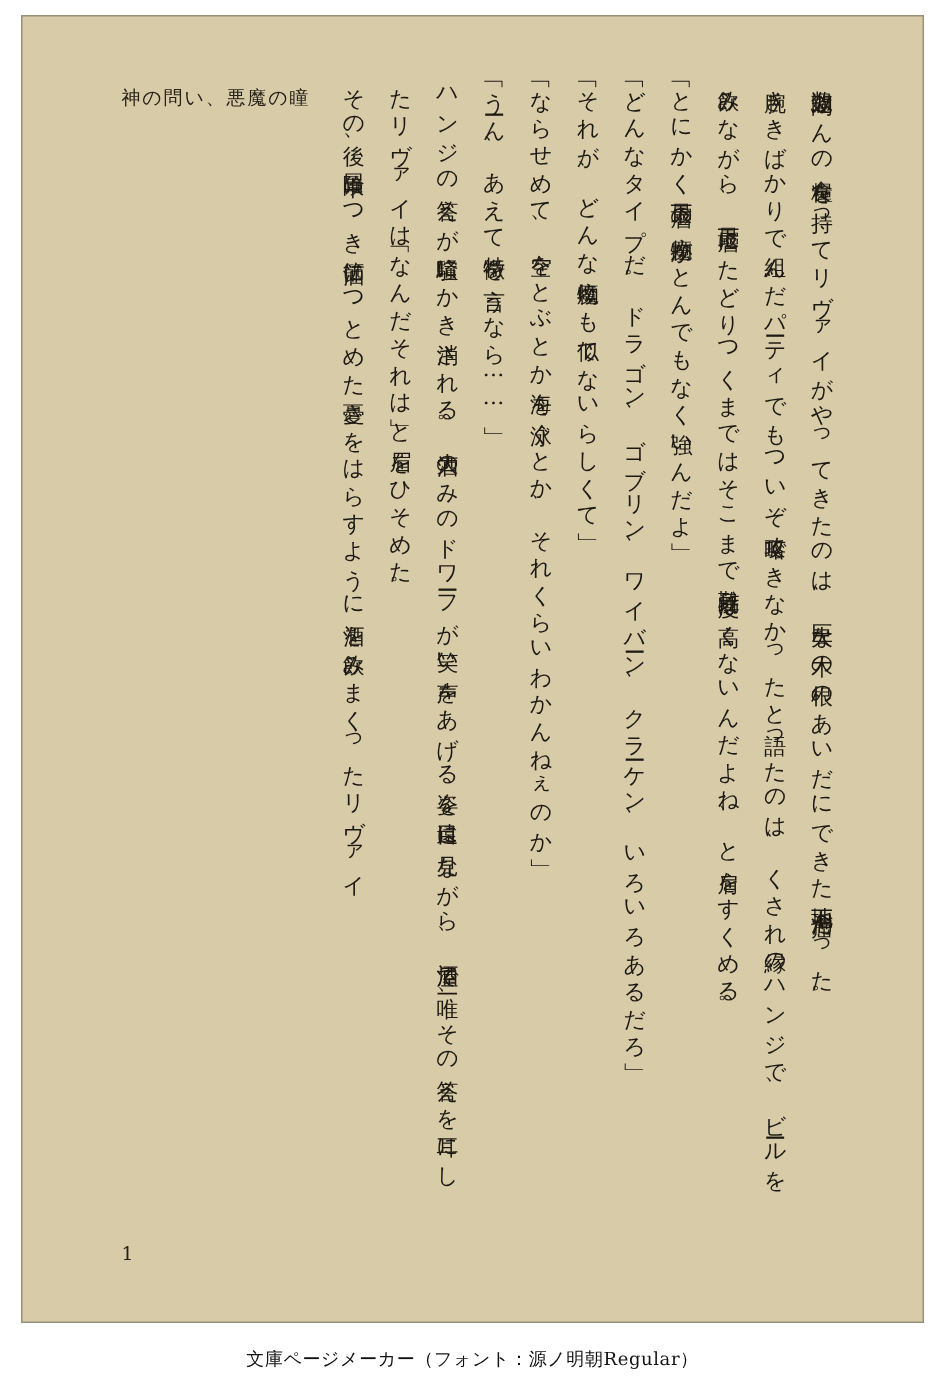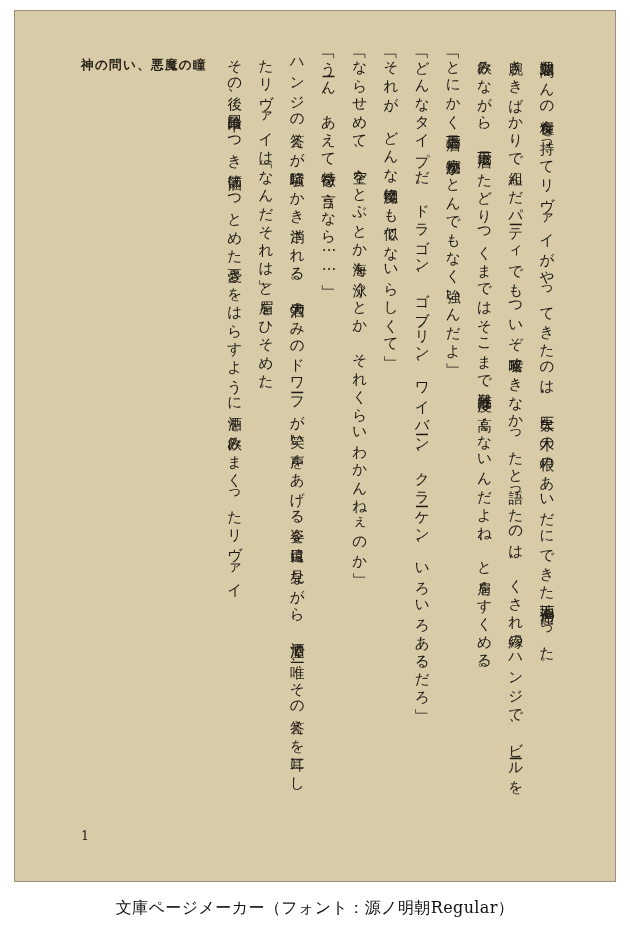--- a/index.html
+++ b/index.html
@@ -61,38 +61,37 @@
   }
   .head-slot {
     position: absolute;
     left: 66px;
     top: 46px;
     font-family: "DejaVu Serif", "Liberation Serif", serif;
     font-size: 12.6px;
     letter-spacing: 1.3px;
     color: #262218;
     white-space: nowrap;
-    font-weight: bold;
   }
   .folio {
     position: absolute;
     left: 66px;
     bottom: 38px;
     font-family: "DejaVu Serif", "Liberation Serif", serif;
     font-size: 12.5px;
     color: #262218;
   }
   .caption {
     position: absolute;
     left: 0;
     right: 0;
     top: 898px;
     text-align: center;
     font-family: "DejaVu Serif", "Liberation Serif", serif;
-    font-size: 16px;
+    font-size: 12px;
     color: #111111;
     letter-spacing: 0.4px;
   }
 </style>
 </head>
 <body>
 
 <div id="page-wrap">
 
   <div class="paper">

